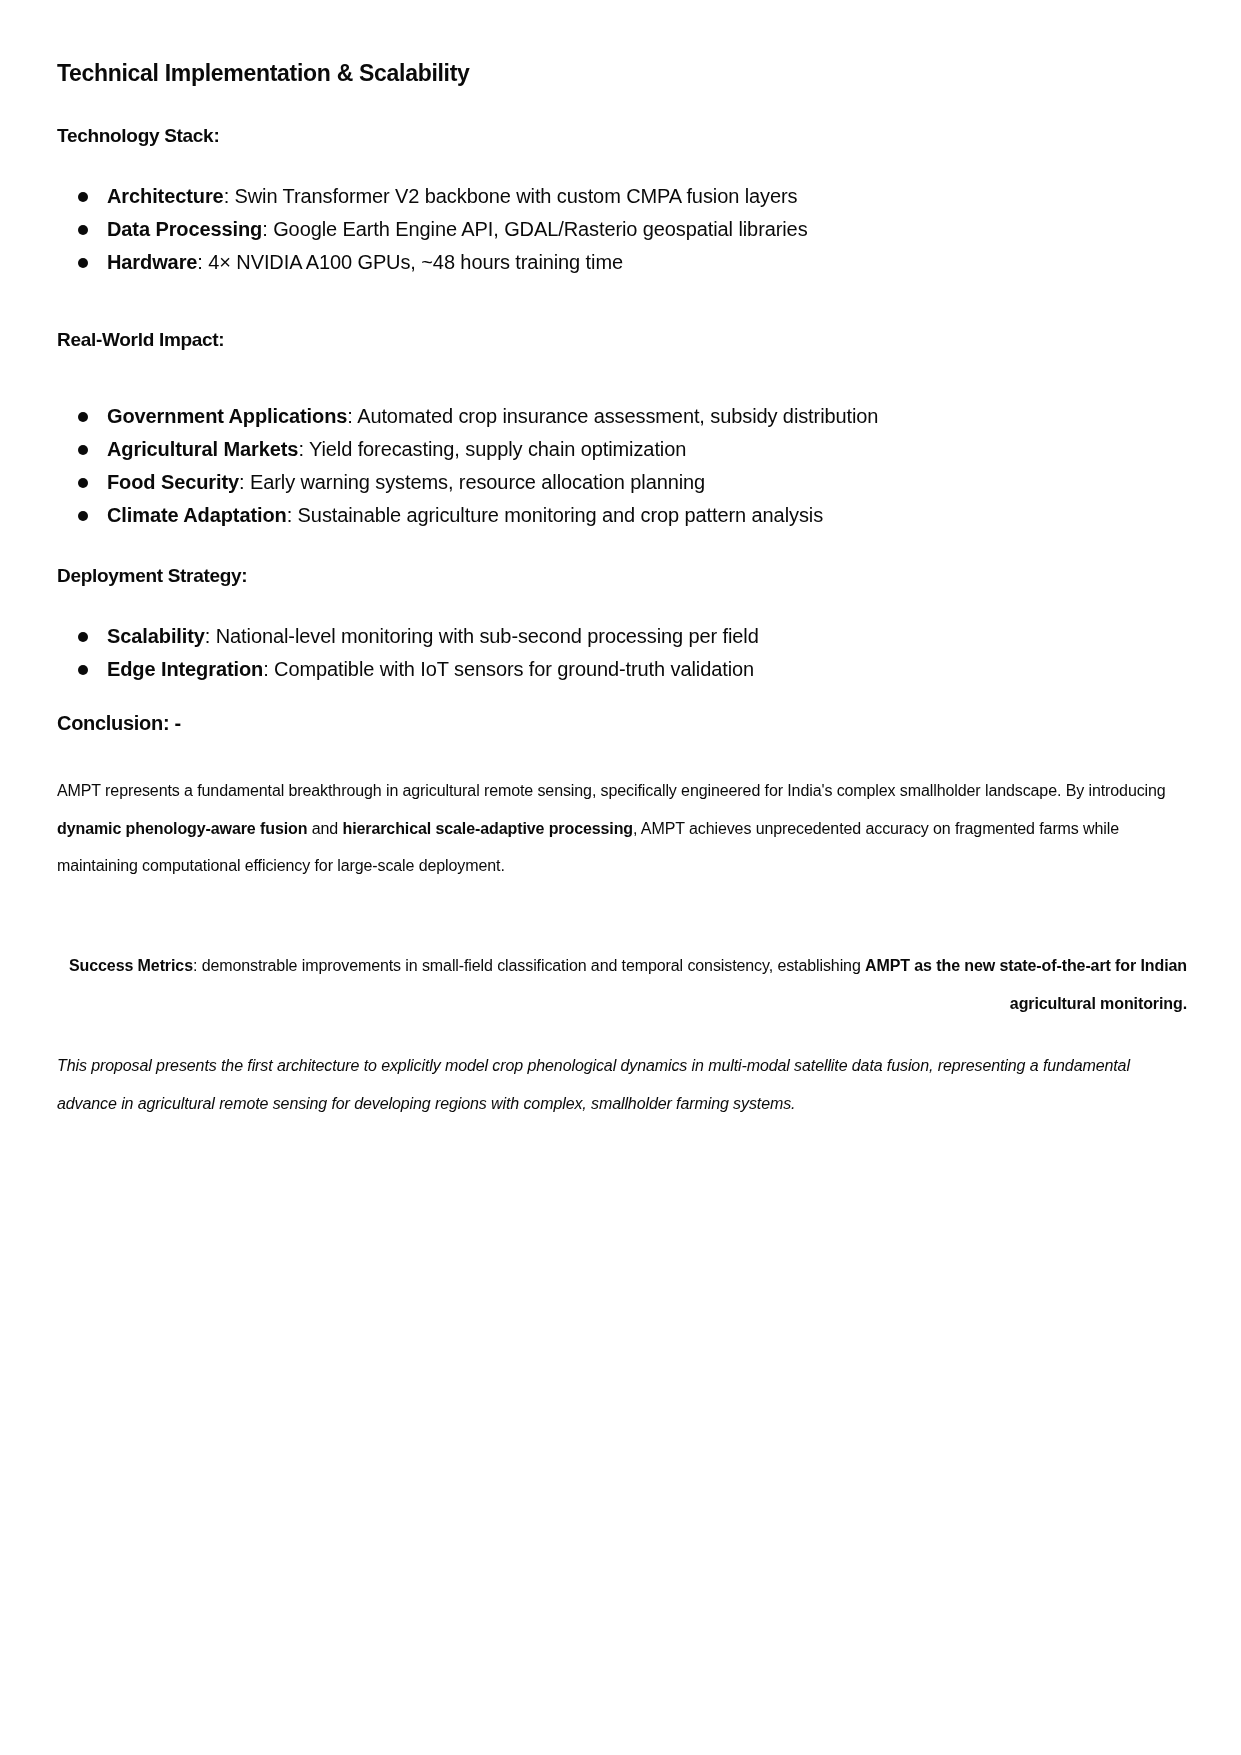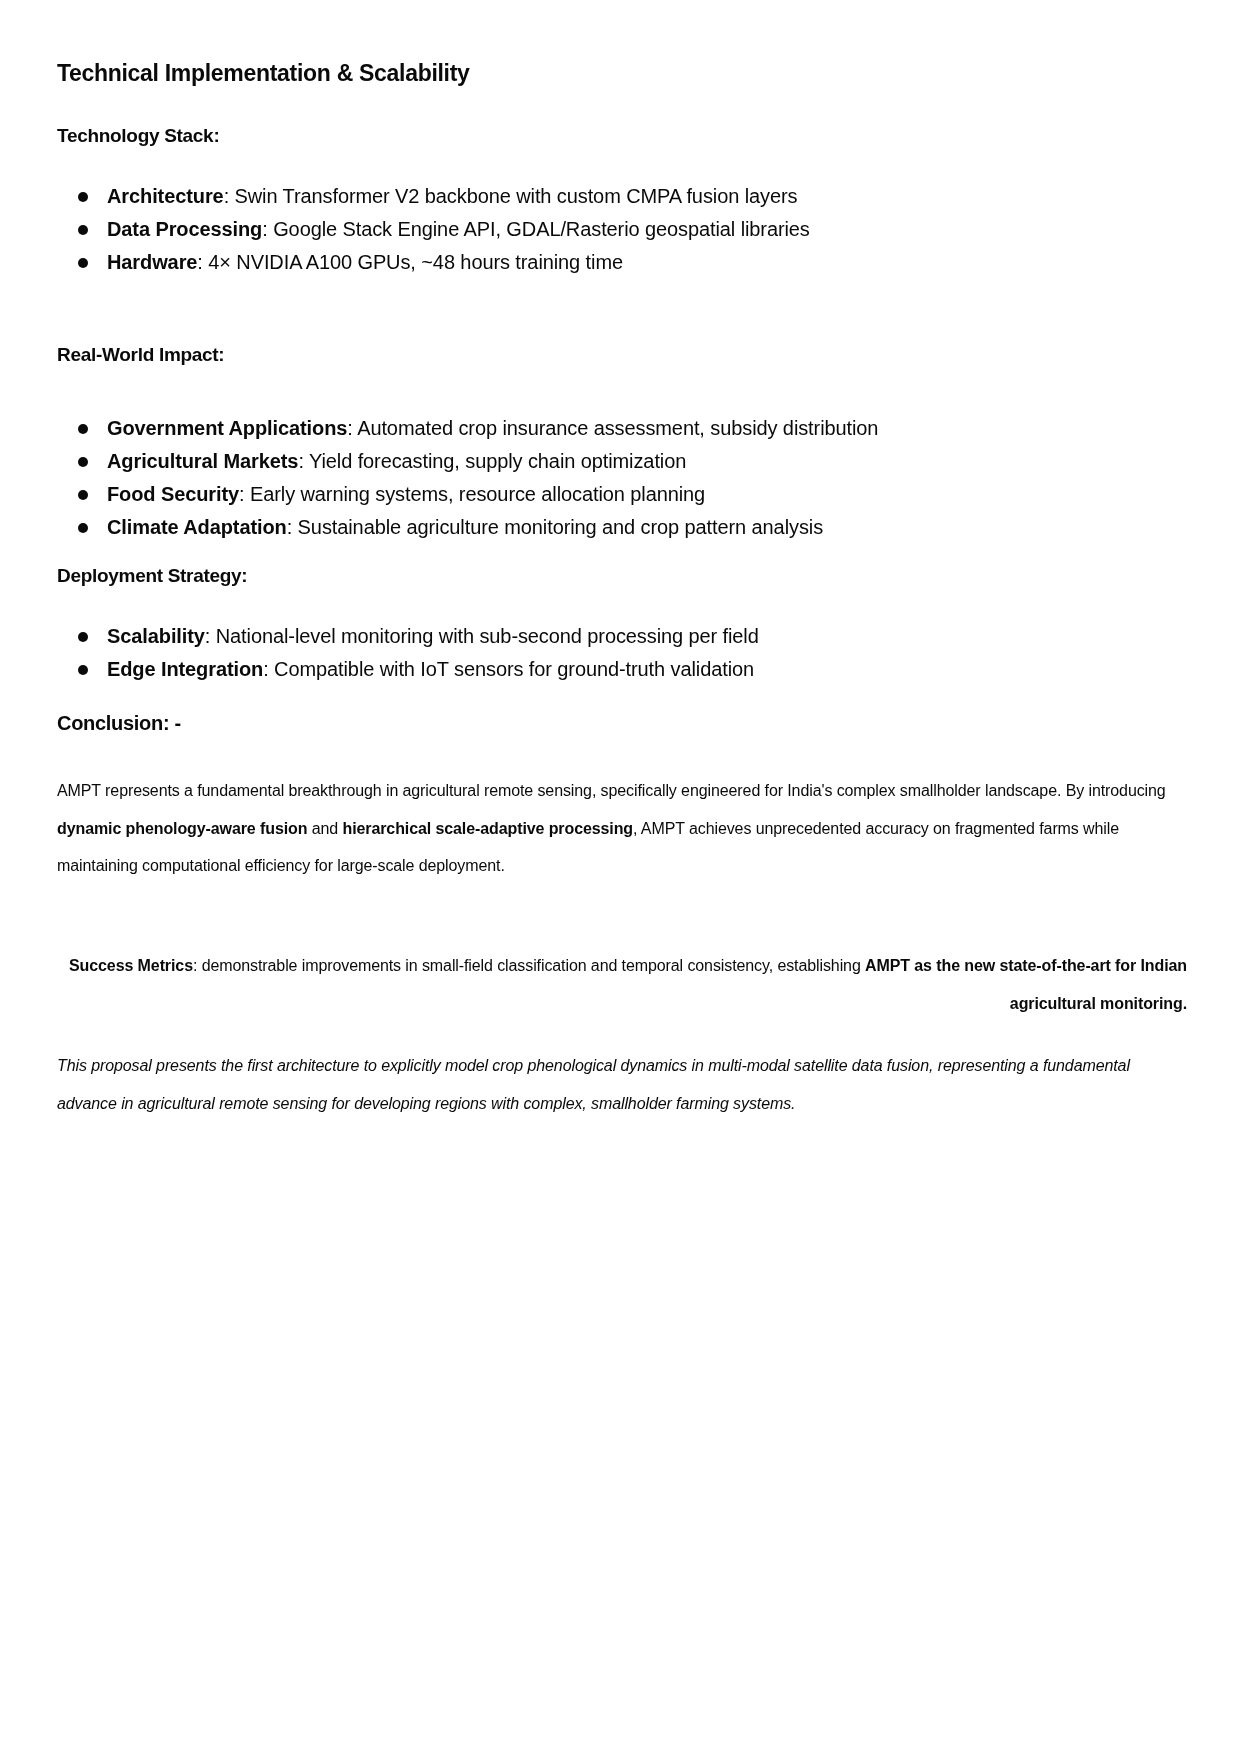--- a/index.html
+++ b/index.html
@@ -91,26 +91,26 @@
 </head>
 <body>
 
 <div class="page">
 
   <h1 class="h-main">Technical Implementation &amp; Scalability</h1>
 
   <h2 class="h-sub" style="top:125px;">Technology Stack:</h2>
   <ul class="blist" style="top:180px;">
     <li><span class="dot"></span><b>Architecture</b><span>: Swin Transformer V2 backbone with custom CMPA fusion layers</span></li>
-    <li><span class="dot"></span><b>Data Processing</b><span>: Google Stack Engine API, GDAL/Rasterio geospatial libraries</span></li>
+    <li><span class="dot"></span><b>Data Processing</b><span>: Google Earth Engine API, GDAL/Rasterio geospatial libraries</span></li>
     <li><span class="dot"></span><b>Hardware</b><span>: 4× NVIDIA A100 GPUs, ~48 hours training time</span></li>
   </ul>
 
-  <h2 class="h-sub" style="top:344px;text-align:right;">Real-World Impact:</h2>
-  <ul class="blist" style="top:412px;">
+  <h2 class="h-sub" style="top:329px;text-align:right;">Real-World Impact:</h2>
+  <ul class="blist" style="top:400px;">
     <li><span class="dot"></span><b>Government Applications</b><span>: Automated crop insurance assessment, subsidy distribution</span></li>
     <li><span class="dot"></span><b>Agricultural Markets</b><span>: Yield forecasting, supply chain optimization</span></li>
     <li><span class="dot"></span><b>Food Security</b><span>: Early warning systems, resource allocation planning</span></li>
     <li><span class="dot"></span><b>Climate Adaptation</b><span>: Sustainable agriculture monitoring and crop pattern analysis</span></li>
   </ul>
 
   <h2 class="h-sub" style="top:565px;">Deployment Strategy:</h2>
   <ul class="blist" style="top:620px;">
     <li><span class="dot"></span><b>Scalability</b><span>: National-level monitoring with sub-second processing per field</span></li>
     <li><span class="dot"></span><b>Edge Integration</b><span>: Compatible with IoT sensors for ground-truth validation</span></li>

